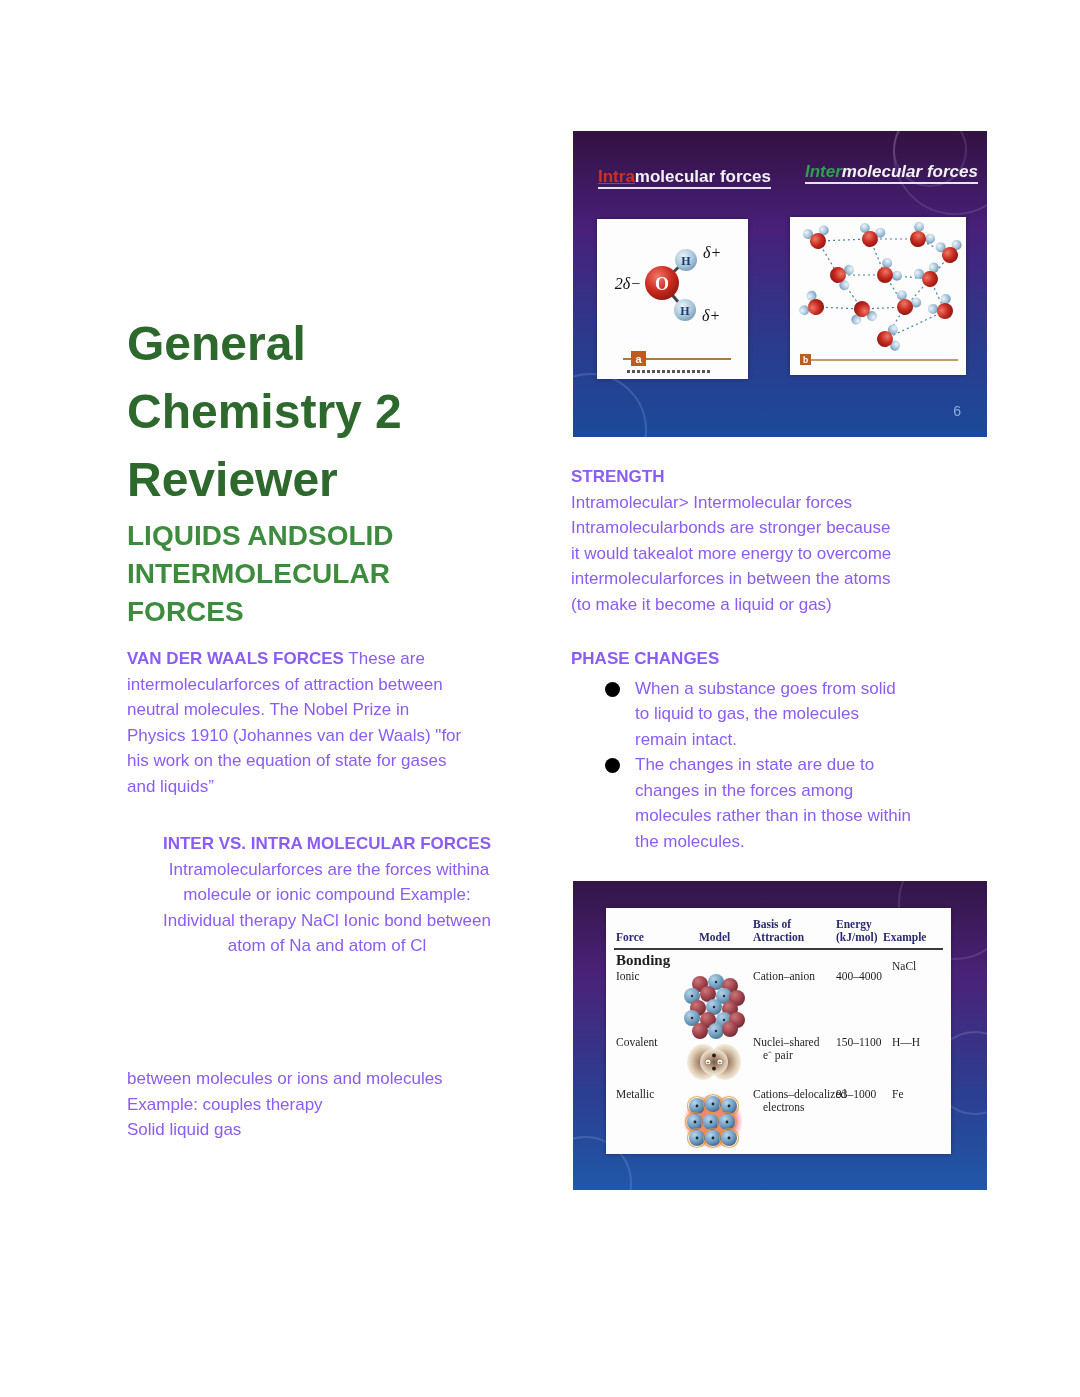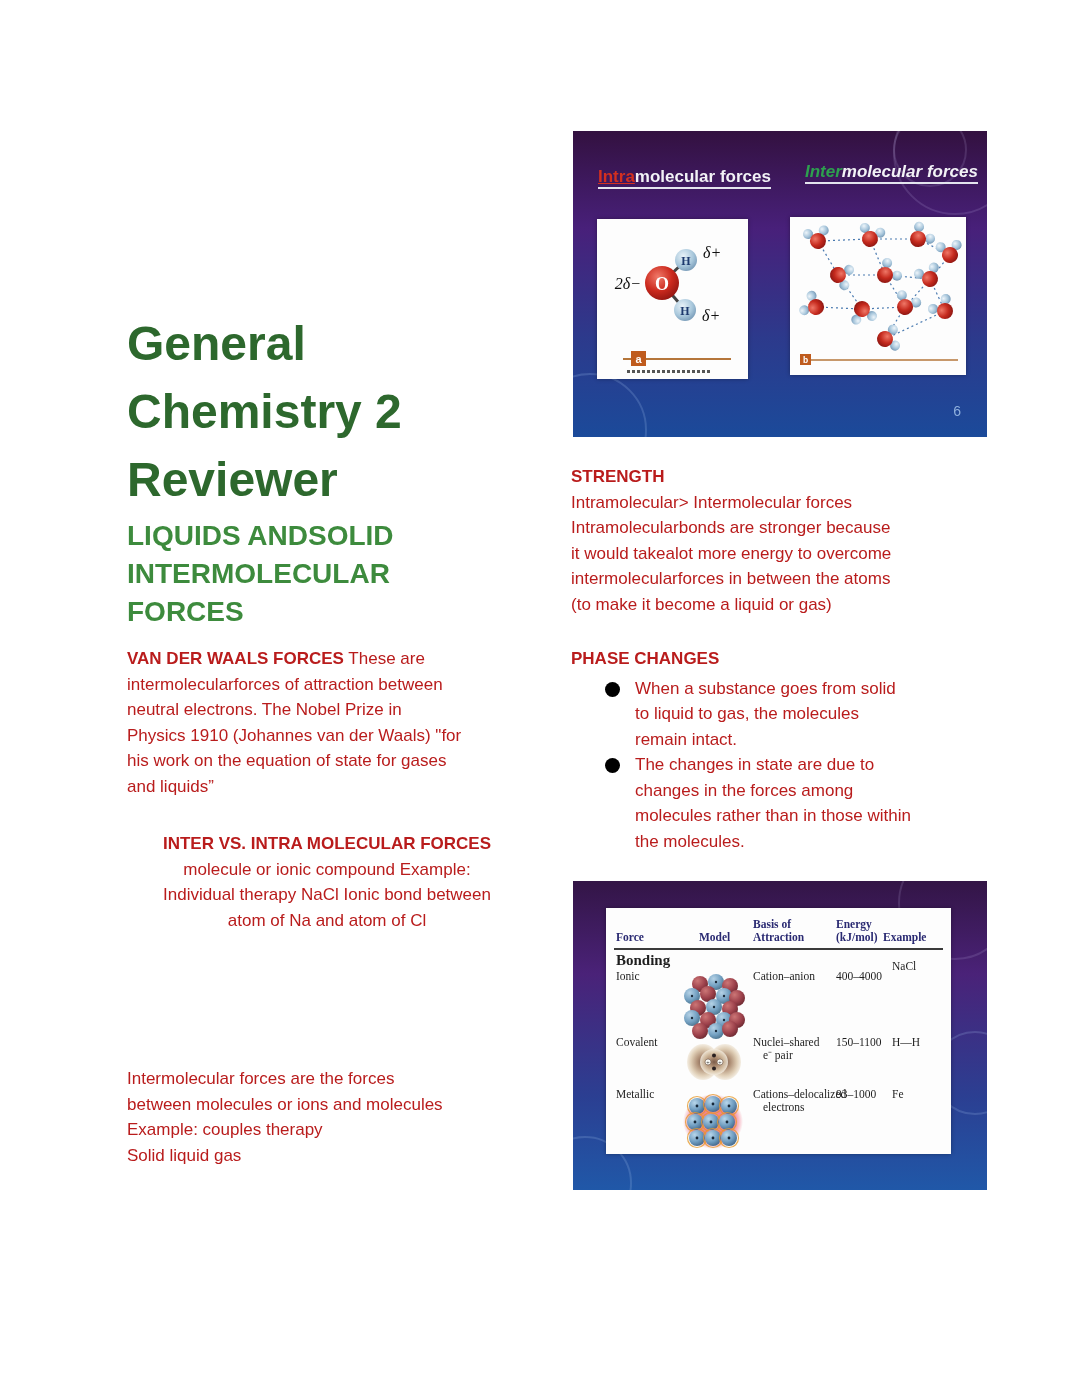--- a/index.html
+++ b/index.html
@@ -5,21 +5,21 @@
   html,body{margin:0;padding:0;}
   body{
     width:1080px;height:1397px;position:relative;background:#ffffff;
     font-family:"Liberation Sans",sans-serif;color:#1c1c1c;overflow:hidden;
   }
   .abs{position:absolute;}
   .line{white-space:nowrap;}
   
   .doc-title{left:127px;top:310px;font-size:48px;line-height:68px;font-weight:bold;color:#2d682d;}
   .doc-subtitle{left:127px;top:517px;font-size:28px;line-height:38px;font-weight:bold;color:#3d8b3d;}
-  .body-text{font-size:17px;line-height:25.5px;color:#b91c1c;}
+  .body-text{font-size:17px;line-height:25.5px;color:#8b5cf6;}
   .b{font-weight:bold;}
   .vdw{left:127px;top:646px;width:400px;}
   .ivi{left:127px;top:831px;width:400px;text-align:center;}
   .ivi .bodystart{padding-left:4px;}
   .imf{left:127px;top:1066px;width:400px;}
   
   .strength{left:571px;top:464px;width:420px;}
   .phase{left:571px;top:646px;width:420px;}
   .bullet-item{position:relative;padding-left:64px;}
   .bullet-dot{position:absolute;left:34px;top:6px;width:15px;height:15px;border-radius:50%;background:#000;}
@@ -55,35 +55,35 @@
 
 <div class="abs doc-subtitle">
   <div class="line">LIQUIDS ANDSOLID</div>
   <div class="line">INTERMOLECULAR</div>
   <div class="line">FORCES</div>
 </div>
 
 <div class="abs body-text vdw">
   <div class="line"><span class="b">VAN DER WAALS FORCES</span><span> These are</span></div>
   <div class="line">intermolecularforces of attraction between</div>
-  <div class="line">neutral electrons. The Nobel Prize in</div>
+  <div class="line">neutral molecules. The Nobel Prize in</div>
   <div class="line">Physics 1910 (Johannes van der Waals) "for</div>
   <div class="line">his work on the equation of state for gases</div>
   <div class="line">and liquids”</div>
 </div>
 
 <div class="abs body-text ivi">
   <div class="line b">INTER VS. INTRA MOLECULAR FORCES</div>
+  <div class="line bodystart">Intramolecularforces are the forces withina</div>
   <div class="line">molecule or ionic compound Example:</div>
   <div class="line">Individual therapy NaCl Ionic bond between</div>
   <div class="line">atom of Na and atom of Cl</div>
 </div>
 
 <div class="abs body-text imf">
-  <div class="line">Intermolecular forces are the forces</div>
   <div class="line">between molecules or ions and molecules</div>
   <div class="line">Example: couples therapy</div>
   <div class="line">Solid liquid gas</div>
 </div>
 
 <div class="abs body-text strength">
   <div class="line b">STRENGTH</div>
   <div class="line">Intramolecular&gt; Intermolecular forces</div>
   <div class="line">Intramolecularbonds are stronger because</div>
   <div class="line">it would takealot more energy to overcome</div>

